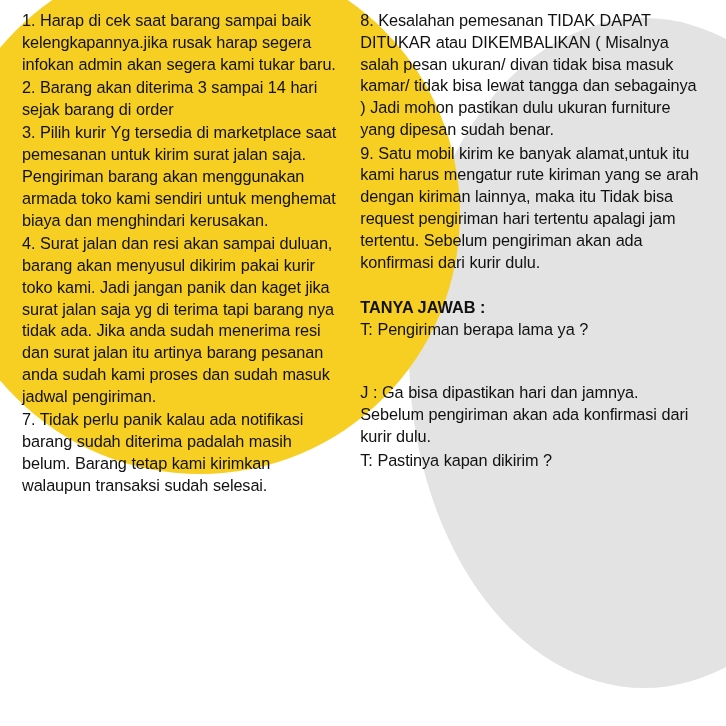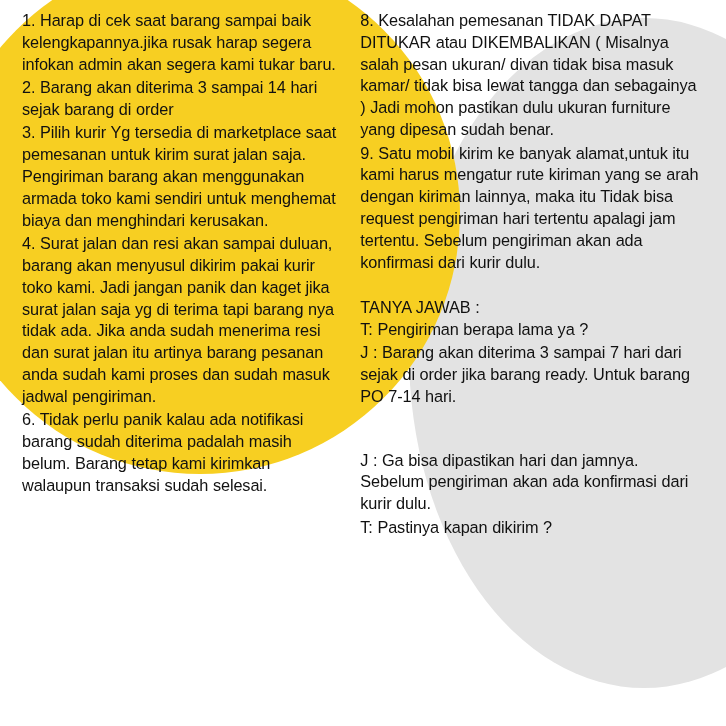--- a/index.html
+++ b/index.html
@@ -66,49 +66,49 @@
     letter-spacing: -0.1px;
     word-spacing: 0.2px;
   }
   .gap-md { height: 22px; }
   .gap-lg { height: 40px; }
   .qa-head {
     font-size: 16.3px;
     line-height: 1.34;
     color: #111111;
     margin: 0;
+    font-weight: bold;
   }
 </style>
 </head>
 <body>
 
 <div id="page">
 
   <div class="shape" id="grey-circle"></div>
   <div class="shape" id="yellow-circle"></div>
 
   <div class="columns">
 
     <div class="col" id="col-left">
       <p class="para">1. Harap di cek saat barang sampai baik kelengkapannya.jika rusak harap segera infokan admin akan segera kami tukar baru.</p>
       <p class="para">2. Barang akan diterima 3 sampai 14 hari sejak barang di order</p>
       <p class="para">3. Pilih kurir Yg tersedia di marketplace saat pemesanan untuk kirim surat jalan saja. Pengiriman barang akan menggunakan armada toko kami sendiri untuk menghemat biaya dan menghindari kerusakan.</p>
       <p class="para">4. Surat jalan dan resi akan sampai duluan, barang akan menyusul dikirim pakai kurir toko kami. Jadi jangan panik dan kaget jika surat jalan saja yg di terima tapi barang nya tidak ada. Jika anda sudah menerima resi dan surat jalan itu artinya barang pesanan anda sudah kami proses dan sudah masuk jadwal pengiriman.</p>
-      <p class="para">6. Tidak perlu panik kalau ada notifikasi barang sudah diterima padalah masih belum. Barang tetap kami kirimkan walaupun transaksi sudah selesai.</p>
+      <p class="para">7. Tidak perlu panik kalau ada notifikasi barang sudah diterima padalah masih belum. Barang tetap kami kirimkan walaupun transaksi sudah selesai.</p>
     </div>
 
     <div class="col" id="col-right">
       <p class="para">8. Kesalahan pemesanan TIDAK DAPAT DITUKAR atau DIKEMBALIKAN ( Misalnya salah pesan ukuran/ divan tidak bisa masuk kamar/ tidak bisa lewat tangga dan sebagainya ) Jadi mohon pastikan dulu ukuran furniture yang dipesan sudah benar.</p>
       <p class="para">9. Satu mobil kirim ke banyak alamat,untuk itu kami harus mengatur rute kiriman yang se arah dengan kiriman lainnya,  maka itu Tidak bisa request pengiriman hari tertentu apalagi jam tertentu. Sebelum pengiriman akan ada konfirmasi dari kurir dulu.</p>
 
       <div class="gap-md"></div>
 
       <p class="qa-head">TANYA JAWAB :</p>
       <p class="para">T: Pengiriman berapa lama ya ?</p>
-      <p class="para">J : Barang akan diterima 3 sampai 7 hari dari sejak di order jika barang ready. Untuk barang PO 7-14 hari.</p>
 
       <div class="gap-lg"></div>
 
       <p class="para">J : Ga bisa dipastikan hari dan jamnya. Sebelum pengiriman akan ada konfirmasi dari kurir dulu.</p>
       <p class="para">T: Pastinya kapan dikirim ?</p>
     </div>
 
   </div>
 </div>
 

